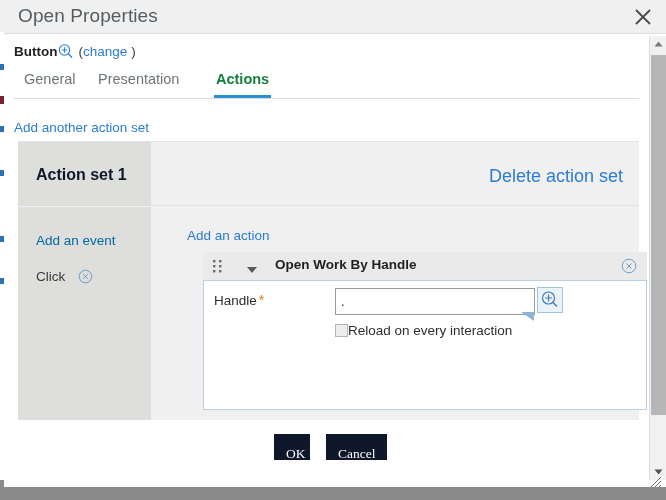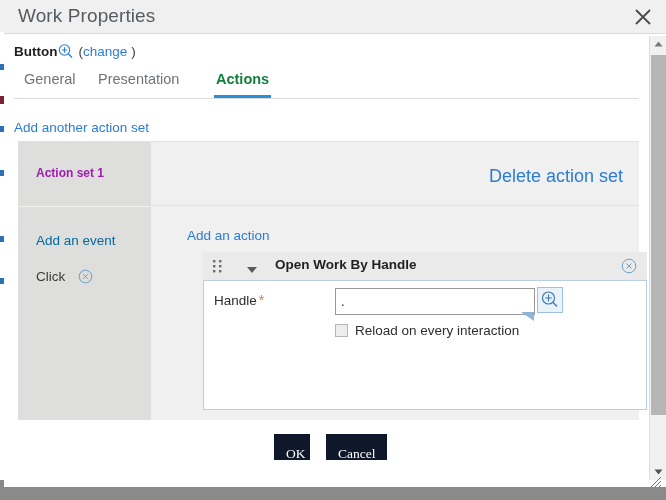--- a/index.html
+++ b/index.html
@@ -104,21 +104,21 @@
   .as-header {
     position: absolute; left: 0; top: 0; width: 621px; height: 64px;
     border-bottom: 1px solid #e2e2e2;
   }
   .as-header-left {
     position: absolute; left: 0; top: 0; width: 133px; height: 64px;
     background: #dededd;
   }
   .as-title {
     position: absolute; left: 18px; top: 24px;
-    font-size: 12px; font-weight: bold; color: #a21caf;
+    font-size: 16px; font-weight: bold; color: #0f172a;
   }
   .delete-set {
     position: absolute; right: 16px; top: 24px;
     font-size: 18px; color: #2b7cd3; cursor: pointer;
   }
 
   .as-left-col {
     position: absolute; left: 0; top: 65px; width: 133px; height: 213px;
     background: #dededd;
   }
@@ -182,21 +182,21 @@
   .field-grip {
     position: absolute; left: 317px; top: 26px; width: 14px; height: 9px;
     pointer-events: none;
   }
   .field-zoom-btn {
     position: absolute; left: 333px; top: 6px; width: 26px; height: 26px;
     border: 1px solid #9fc0de; background: #eaf2fa; cursor: pointer;
   }
   .chk-row {
     position: absolute; left: 131px; top: 42px;
-    display: flex; align-items: center; gap: 7px;
+    display: flex; align-items: center; 
   }
   .chk-box {
     width: 13px; height: 13px; border: 1px solid #b6b6b6; background: #ededed;
     cursor: pointer; flex: 0 0 auto;
   }
   .chk-label { font-size: 13.5px; color: #2e2e2e; }
 
   
   .btnrow {
     position: absolute; left: 0; top: 400px; width: 662px; height: 46px;
@@ -239,21 +239,21 @@
 </head>
 <body>
 
 <div id="root">
 
   <div class="left-strip">
     <div class="left-strip-inner"></div>
   </div>
 
   <div class="titlebar">
-    <div class="titlebar-text">Work Properties</div>
+    <div class="titlebar-text">Open Properties</div>
     <div class="close-btn">
       <svg width="26" height="26" viewBox="0 0 26 26">
         <path d="M6 6 L20 20 M20 6 L6 20" stroke="#4a4a4a" stroke-width="1.8" fill="none"></path>
       </svg>
     </div>
   </div>
 
   <div class="body-area">
 
     <div class="crumb">

